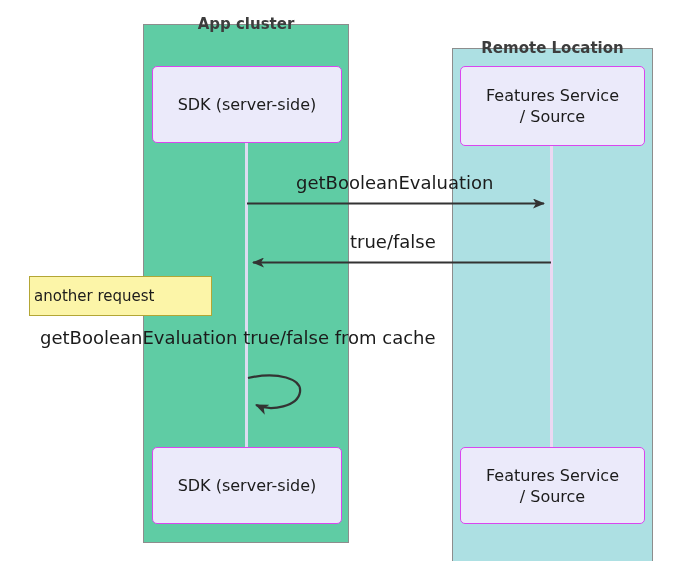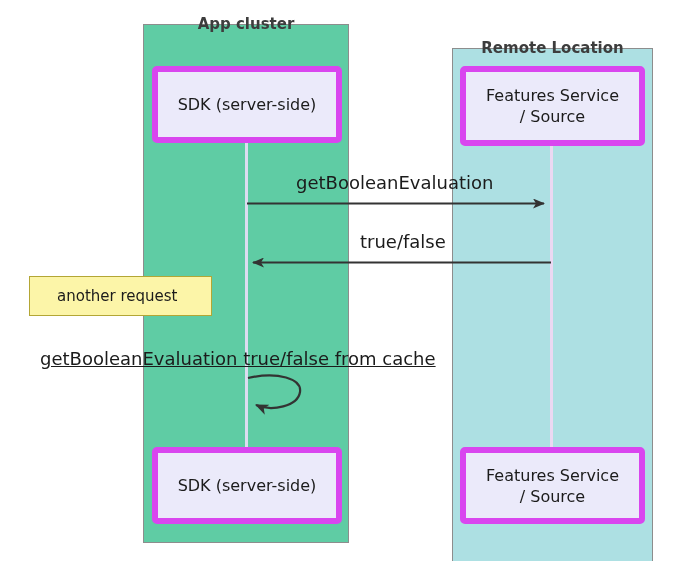--- a/index.html
+++ b/index.html
@@ -65,21 +65,21 @@
     height: 305px;
   }
   .lifeline.left  { left: 245px; background: #DCDCF0; }
   .lifeline.right { left: 550px; background: #EBD8F2; }
 
   
   .actor-box {
     position: absolute;
     box-sizing: border-box;
     background: #EBEAFA;
-    border: 6px solid #d946ef;
+    border: 1px solid #d946ef;
     border-radius: 5px;
     display: flex;
     align-items: center;
     justify-content: center;
     text-align: center;
     font-size: 16px;
     color: #1b1b1b;
     line-height: 21px;
     white-space: pre-line;
   }
@@ -90,36 +90,36 @@
 
   
   .msg-label {
     position: absolute;
     font-size: 18px;
     color: #1b1b1b;
     line-height: 20px;
     white-space: nowrap;
   }
   .msg-label.m1    { left: 296px; top: 173px; }
-  .msg-label.m2    { left: 360px; top: 232px; }
-  .msg-label.mloop { left: 40px;  top: 349px; text-decoration: underline; }
+  .msg-label.m2    { left: 350px; top: 232px; }
+  .msg-label.mloop { left: 40px;  top: 328px; }
 
   
   .note-box {
     position: absolute;
     box-sizing: border-box;
     left: 29px;
     top: 276px;
     width: 183px;
     height: 40px;
     background: #FCF5A8;
     border: 1px solid #B3A635;
     display: flex;
     align-items: center;
-    padding-left: 27px;
+    padding-left: 4px;
     font-size: 15px;
     color: #1b1b1b;
   }
 
   
   #arrows {
     position: absolute;
     left: 0;
     top: 0;
     width: 690px;

